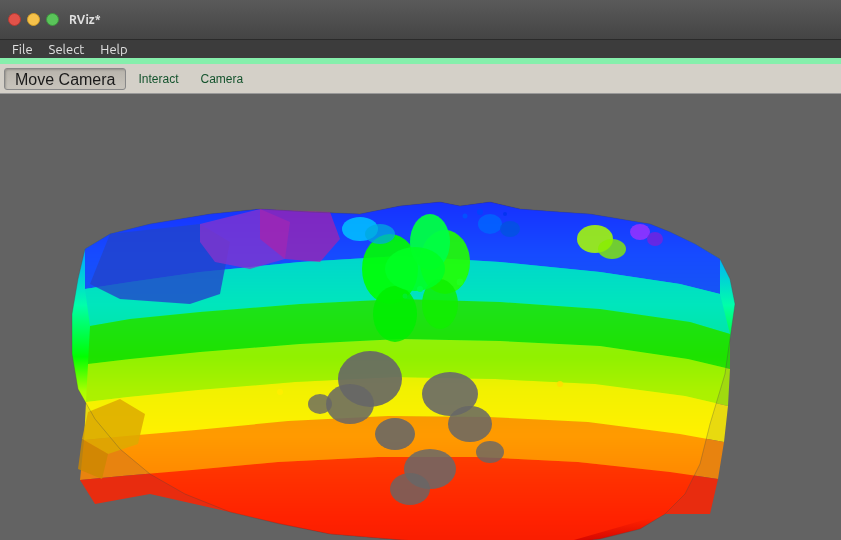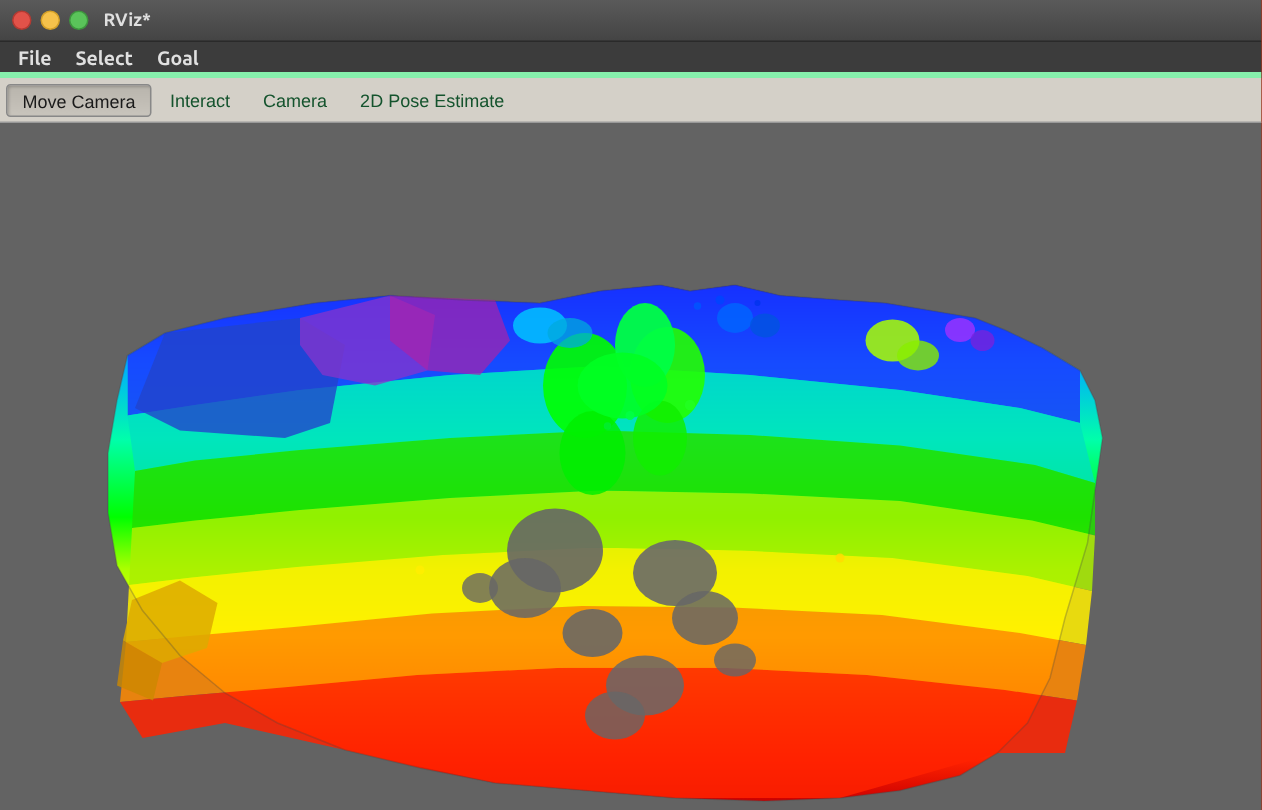--- a/index.html
+++ b/index.html
@@ -7,21 +7,21 @@
       width: 841px;
       height: 540px;
       background: #3c3c3c;
       font-family: 'Ubuntu', 'DejaVu Sans', sans-serif;
       font-size: 13px;
       overflow: hidden;
     }
 
     
     #titlebar {
-      height: 28px;
+      height: 40px;
       background: linear-gradient(to bottom, #5a5a5a, #444444);
       display: flex;
       align-items: center;
       padding: 0 8px;
       border-bottom: 1px solid #2a2a2a;
     }
     #window-controls {
       display: flex;
       gap: 6px;
       align-items: center;
@@ -41,24 +41,23 @@
       color: #e0e0e0;
       font-size: 12px;
       font-weight: bold;
     }
 
     
     #menubar {
       height: 24px;
       background: #3c3c3c;
       display: flex;
-      align-items: flex-end;
+      align-items: flex-start;
       padding: 0 4px;
-      border-bottom: 4px solid #86efac;
-      font-weight: bold;
+      border-bottom: 6px solid #86efac;
     }
     .menu-item {
       color: #e0e0e0;
       padding: 2px 8px;
       cursor: pointer;
       font-size: 13px;
       border-radius: 3px;
     }
 
     
@@ -66,21 +65,21 @@
       height: 30px;
       background: #d4d0c8;
       display: flex;
       align-items: center;
       padding: 2px 4px;
       gap: 2px;
       border-bottom: 1px solid #999;
     }
     .toolbar-btn {
       padding: 2px 10px;
-      font-size: 12px;
+      font-size: 16px;
       cursor: pointer;
       border: 1px solid #aaa;
       border-radius: 3px;
       background: linear-gradient(to bottom, #e8e6e0, #ccc8c0);
       color: #1a1a1a;
       height: 22px;
       line-height: 18px;
       text-align: right;
     }
     .toolbar-btn.active {
@@ -126,28 +125,27 @@
     <button class="win-btn win-btn-close"></button>
     <button class="win-btn win-btn-min"></button>
     <button class="win-btn win-btn-max"></button>
   </div>
   <span id="window-title">RViz*</span>
 </div>
 
 <div id="menubar">
   <span class="menu-item">File</span>
   <span class="menu-item">Select</span>
-  <span class="menu-item">Goal</span>
+  <span class="menu-item">Help</span>
 </div>
 
 <div id="toolbar">
   <button class="toolbar-btn active">Move Camera</button>
   <button class="toolbar-btn-flat">Interact</button>
   <button class="toolbar-btn-flat">Camera</button>
-  <button class="toolbar-btn-flat">2D Pose Estimate</button>
 </div>
 
 <div id="viewport">
   <svg id="pointcloud-canvas" viewBox="0 0 841 458" xmlns="http://www.w3.org/2000/svg">
 
     <rect width="841" height="458" fill="#636363"></rect>
 
     <defs>
 
       <linearGradient id="depthGrad" x1="0" y1="0" x2="0" y2="1">

